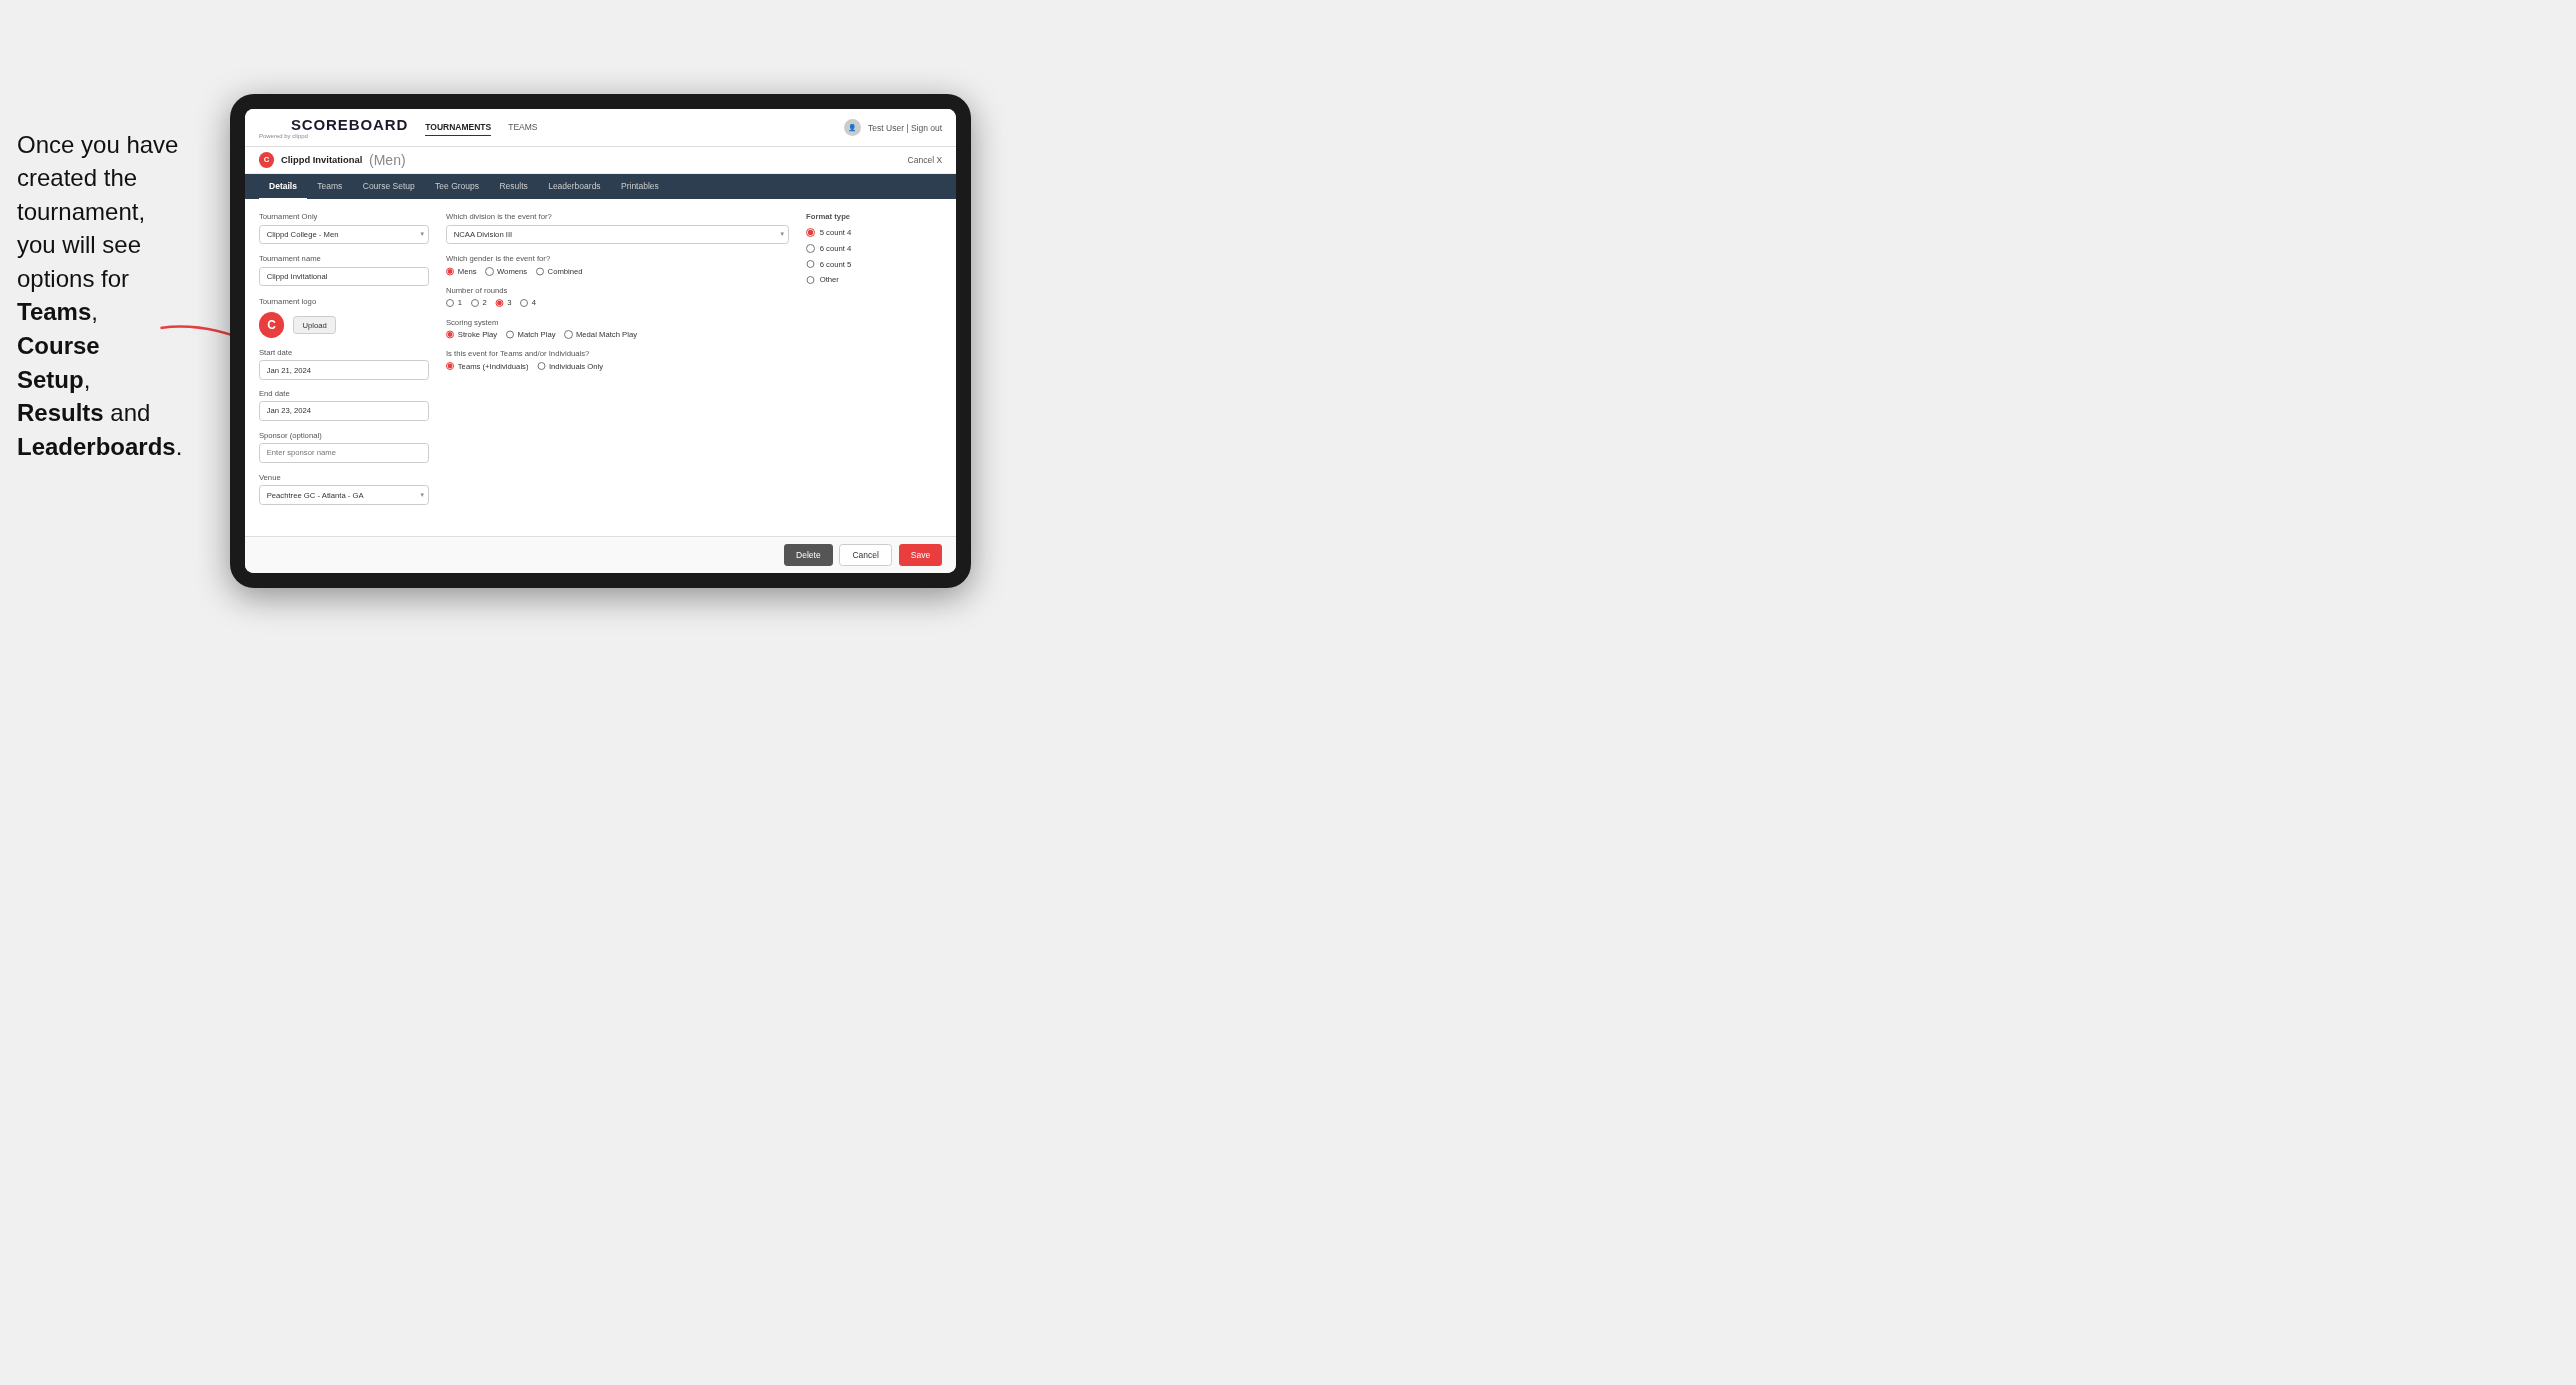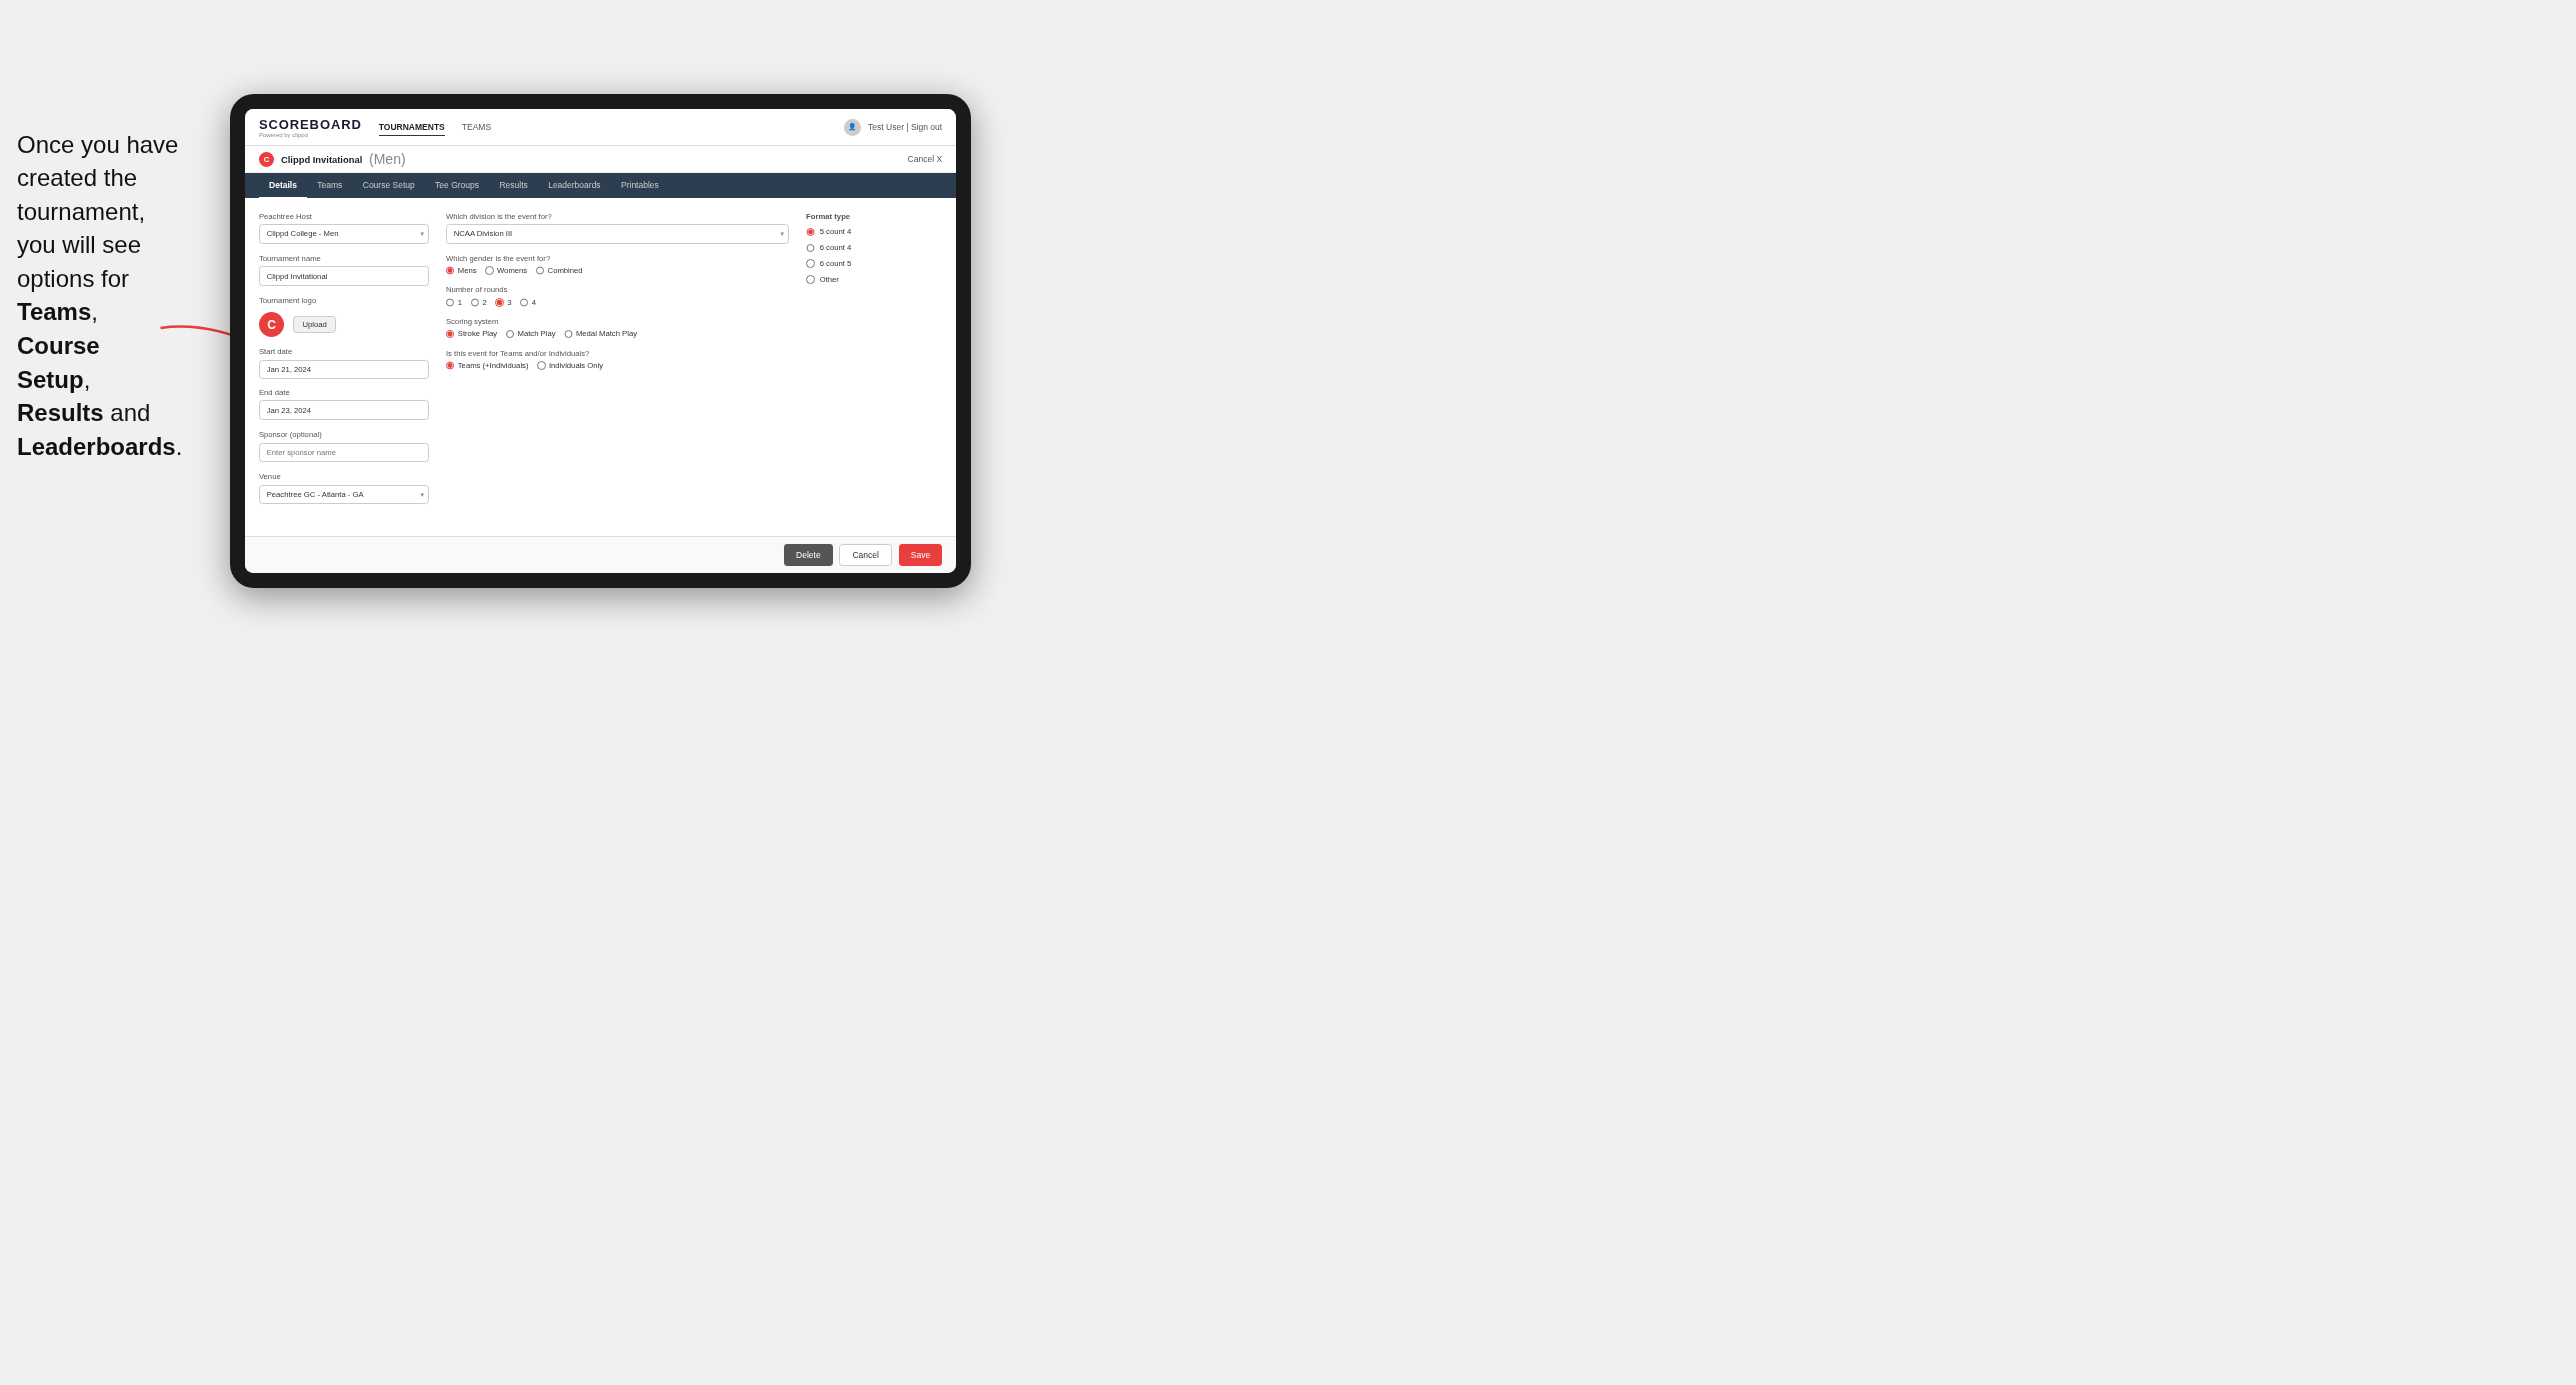--- a/index.html
+++ b/index.html
@@ -61,25 +61,26 @@
       min-height: 37px;
     }
 
     .logo-area {
       display: flex;
       flex-direction: column;
       margin-right: 17px;
     }
 
     .logo-text {
-      font-size: 13px;
+      font-size: 15px;
       font-weight: 800;
       letter-spacing: 0.9px;
       color: #1a1a2e;
       text-transform: uppercase;
+      margin-left: 32px;
     }
 
     .logo-sub {
       font-size: 6px;
       color: #888;
     }
 
     .nav-links {
       display: flex;
       gap: 17px;
@@ -452,21 +453,21 @@
       <div class="tab-item">Results</div>
       <div class="tab-item">Leaderboards</div>
       <div class="tab-item">Printables</div>
     </div>
 
     <div class="main-content">
 
       <div class="left-column">
 
         <div class="form-group">
-          <label class="form-label">Peachtree Host</label>
+          <label class="form-label">Tournament Only</label>
           <div class="form-select-wrapper">
             <select class="form-select">
               <option>Clippd College - Men</option>
             </select>
             <span class="select-arrow">▾</span>
           </div>
         </div>
 
         <div class="form-group">
           <label class="form-label">Tournament name</label>

